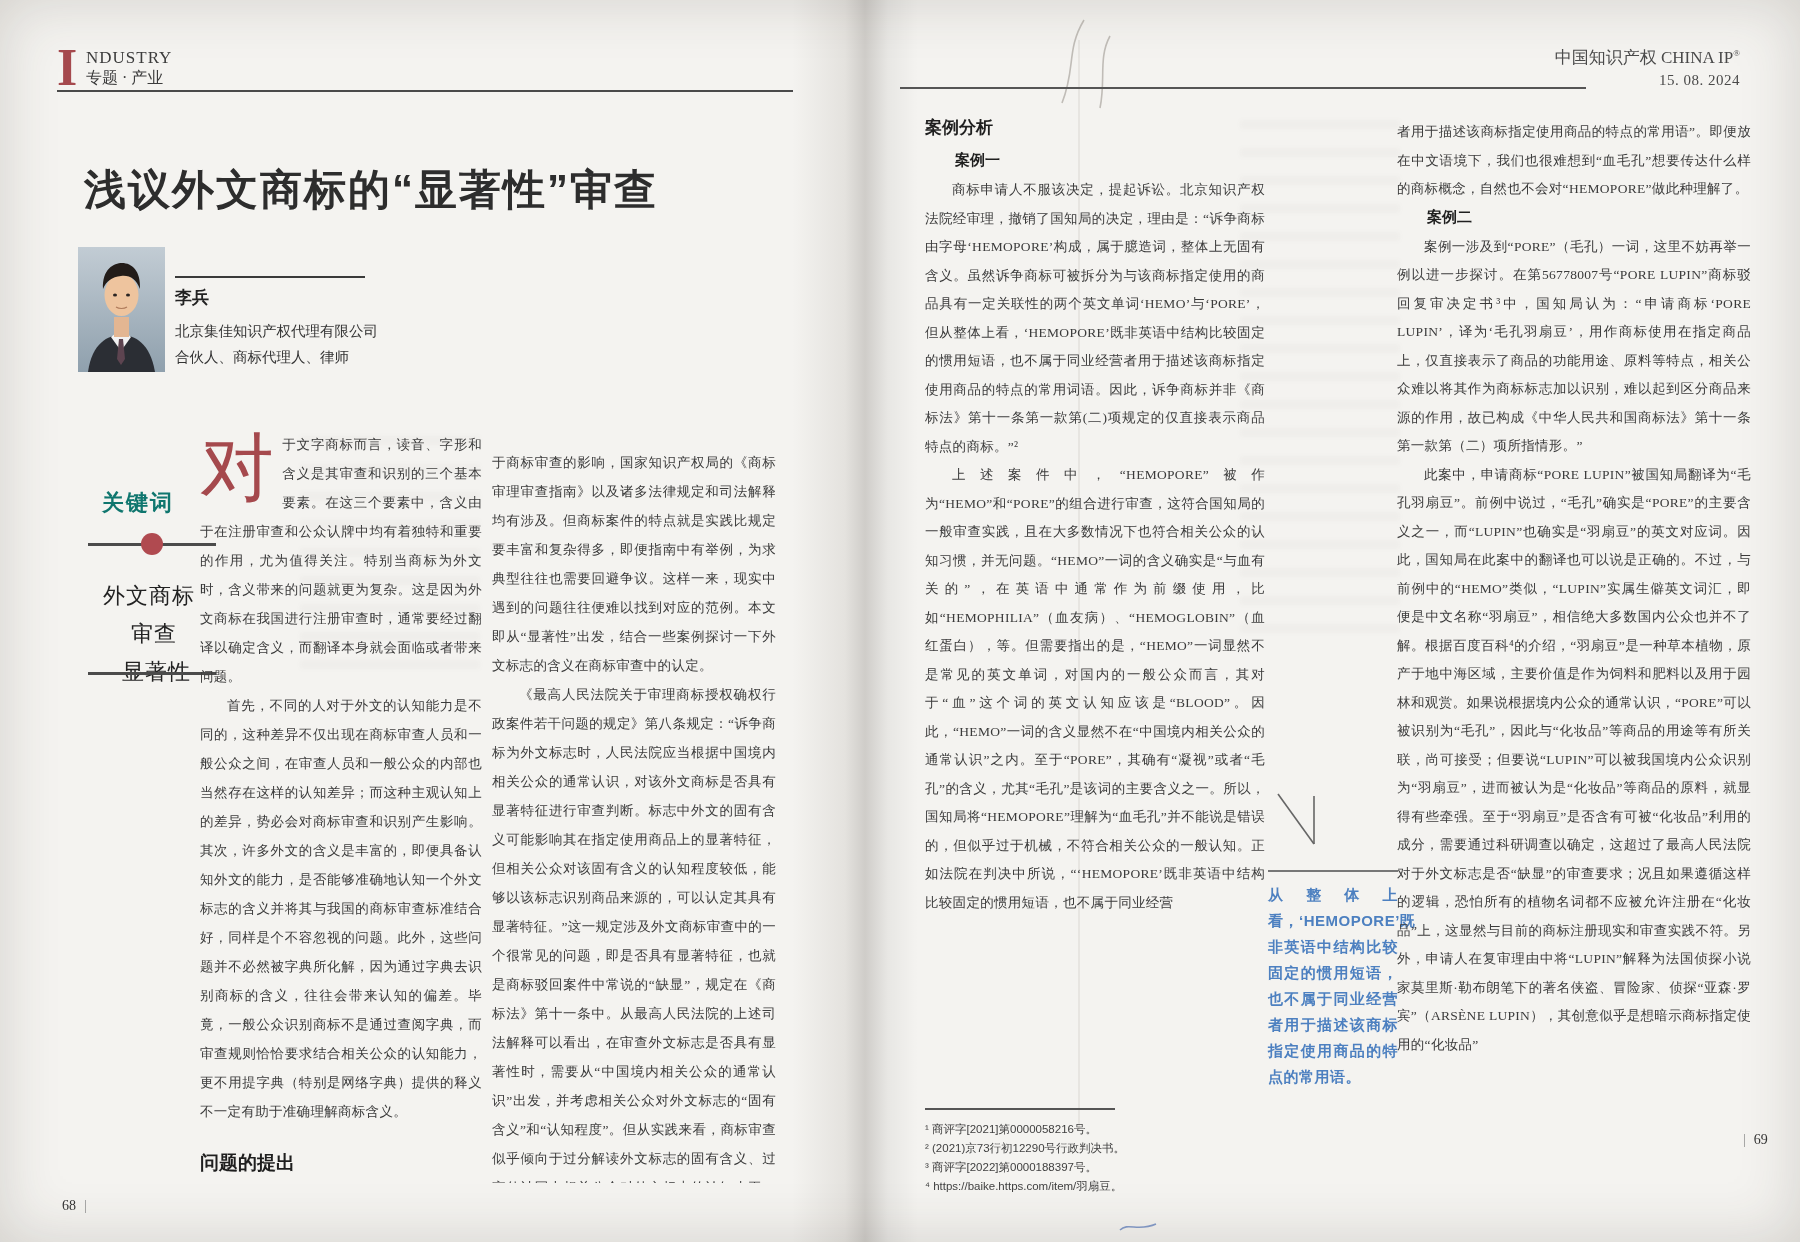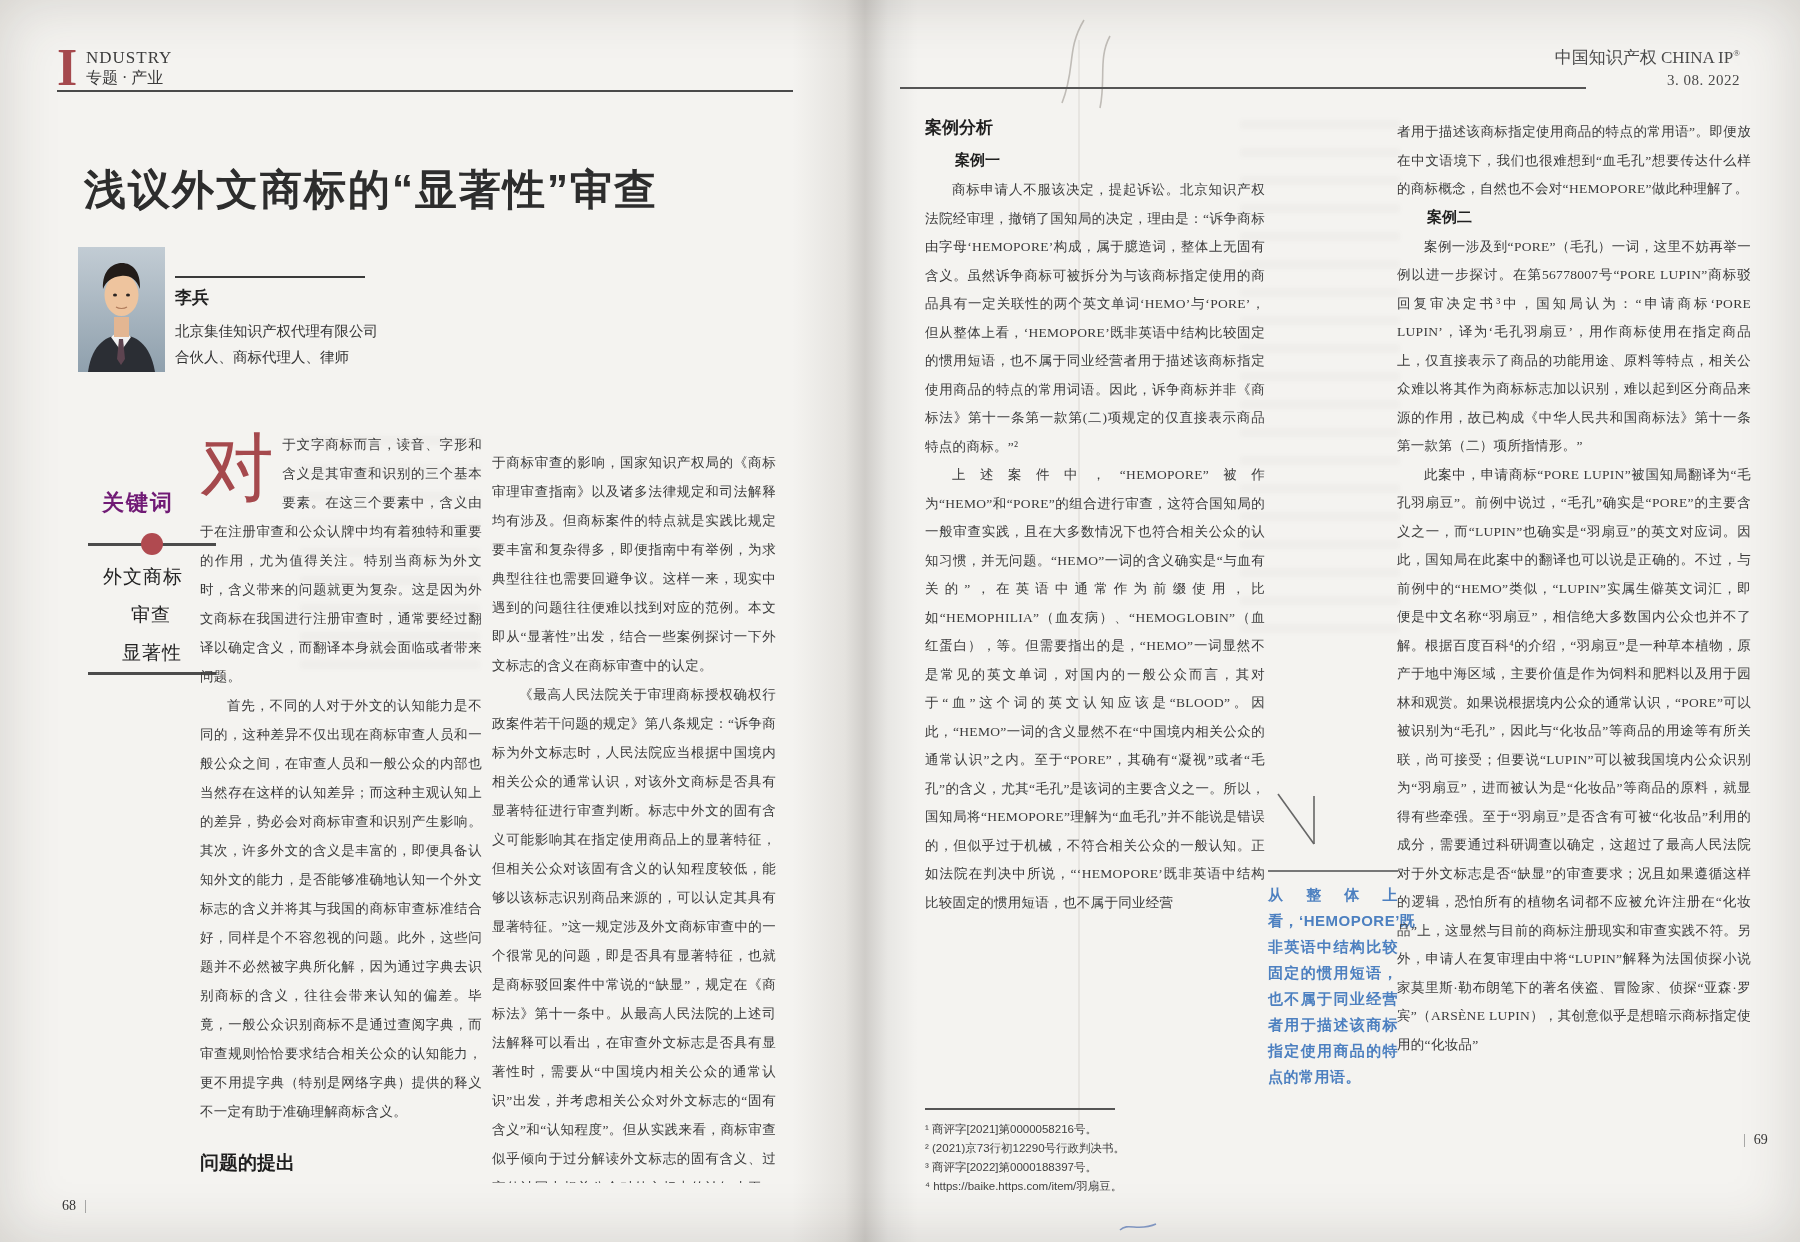--- a/index.html
+++ b/index.html
@@ -22,24 +22,24 @@
          letter-spacing:2px;color:#2d2d2d;font-family:"Liberation Sans","DejaVu Sans",sans-serif;}
   .photo{position:absolute;left:78px;top:247px;width:87px;height:125px;overflow:hidden;background:#9fb0bc;}
   .author-rule{position:absolute;left:175px;top:276px;width:190px;height:2px;background:#3a3a3a;}
   .author-name{position:absolute;left:175px;top:286px;font-size:17px;font-weight:bold;color:#222;
                font-family:"Liberation Sans","DejaVu Sans",sans-serif;}
   .author-org{position:absolute;left:175px;top:322px;font-size:14.5px;color:#333;
               font-family:Liberation Sans, sans-serif;}
   .author-role{position:absolute;left:175px;top:348px;font-size:14.5px;color:#333;
                font-family:"Liberation Sans","DejaVu Sans",sans-serif;}
   
-  .kw-head{position:absolute;left:102px;top:488px;font-size:22px;font-weight:bold;color:#701a75;letter-spacing:2px;}
+  .kw-head{position:absolute;left:102px;top:488px;font-size:22px;font-weight:bold;color:#0f766e;letter-spacing:2px;}
   .kw-rule-top{position:absolute;left:88px;top:543px;width:128px;height:3px;background:#4b4b4b;}
   .kw-dot{position:absolute;left:141px;top:533px;width:22px;height:22px;border-radius:50%;background:#b04a50;}
-  .kw-item{position:absolute;font-size:19px;color:#222;letter-spacing:1px;}
+  .kw-item{position:absolute;font-size:22px;color:#222;letter-spacing:1px;margin-top:17px;}
   .kw-i0{left:103px;top:564px;}
   .kw-i1{left:131px;top:602px;}
   .kw-i2{left:122px;top:640px;}
   .kw-rule-bot{position:absolute;left:88px;top:672px;width:128px;height:2.5px;background:#4b4b4b;}
   
   .col{position:absolute;text-align:justify;overflow:hidden;}
   .col p{margin:0;font-size:13.5px;line-height:29px;letter-spacing:.3px;color:#3b3b3b;}
   .col p.indent{text-indent:2em;}
   .col-l1{left:200px;top:430px;width:282px;height:742px;}
   .col-l2{left:492px;top:430px;width:284px;height:735px;margin-top:18px;}
@@ -155,21 +155,21 @@
 
     <div class="pagenum pn-left">
       <span>68</span><span class="pn-bar">|</span>
     </div>
   </section>
 
   <section>
     <div class="rule-right"></div>
     <div class="masthead">
       <div class="mast1"><span>中国知识产权 CHINA IP</span><sup>®</sup></div>
-      <div class="mast2">3. 08. 2022</div>
+      <div class="mast2">15. 08. 2024</div>
     </div>
 
     <div class="col col-r1">
       <h2 class="sechead">案例分析</h2>
       <h3 class="casehead">案例一</h3>
       <p class="indent">商标申请人不服该决定，提起诉讼。北京知识产权法院经审理，撤销了国知局的决定，理由是：“诉争商标由字母‘HEMOPORE’构成，属于臆造词，整体上无固有含义。虽然诉争商标可被拆分为与该商标指定使用的商品具有一定关联性的两个英文单词‘HEMO’与‘PORE’，但从整体上看，‘HEMOPORE’既非英语中结构比较固定的惯用短语，也不属于同业经营者用于描述该商标指定使用商品的特点的常用词语。因此，诉争商标并非《商标法》第十一条第一款第(二)项规定的仅直接表示商品特点的商标。”²</p>
       <p class="indent">上述案件中，“HEMOPORE”被作为“HEMO”和“PORE”的组合进行审查，这符合国知局的一般审查实践，且在大多数情况下也符合相关公众的认知习惯，并无问题。“HEMO”一词的含义确实是“与血有关的”，在英语中通常作为前缀使用，比如“HEMOPHILIA”（血友病）、“HEMOGLOBIN”（血红蛋白），等。但需要指出的是，“HEMO”一词显然不是常见的英文单词，对国内的一般公众而言，其对于“血”这个词的英文认知应该是“BLOOD”。因此，“HEMO”一词的含义显然不在“中国境内相关公众的通常认识”之内。至于“PORE”，其确有“凝视”或者“毛孔”的含义，尤其“毛孔”是该词的主要含义之一。所以，国知局将“HEMOPORE”理解为“血毛孔”并不能说是错误的，但似乎过于机械，不符合相关公众的一般认知。正如法院在判决中所说，“‘HEMOPORE’既非英语中结构比较固定的惯用短语，也不属于同业经营</p>
     </div>
 
     <aside class="pq">

